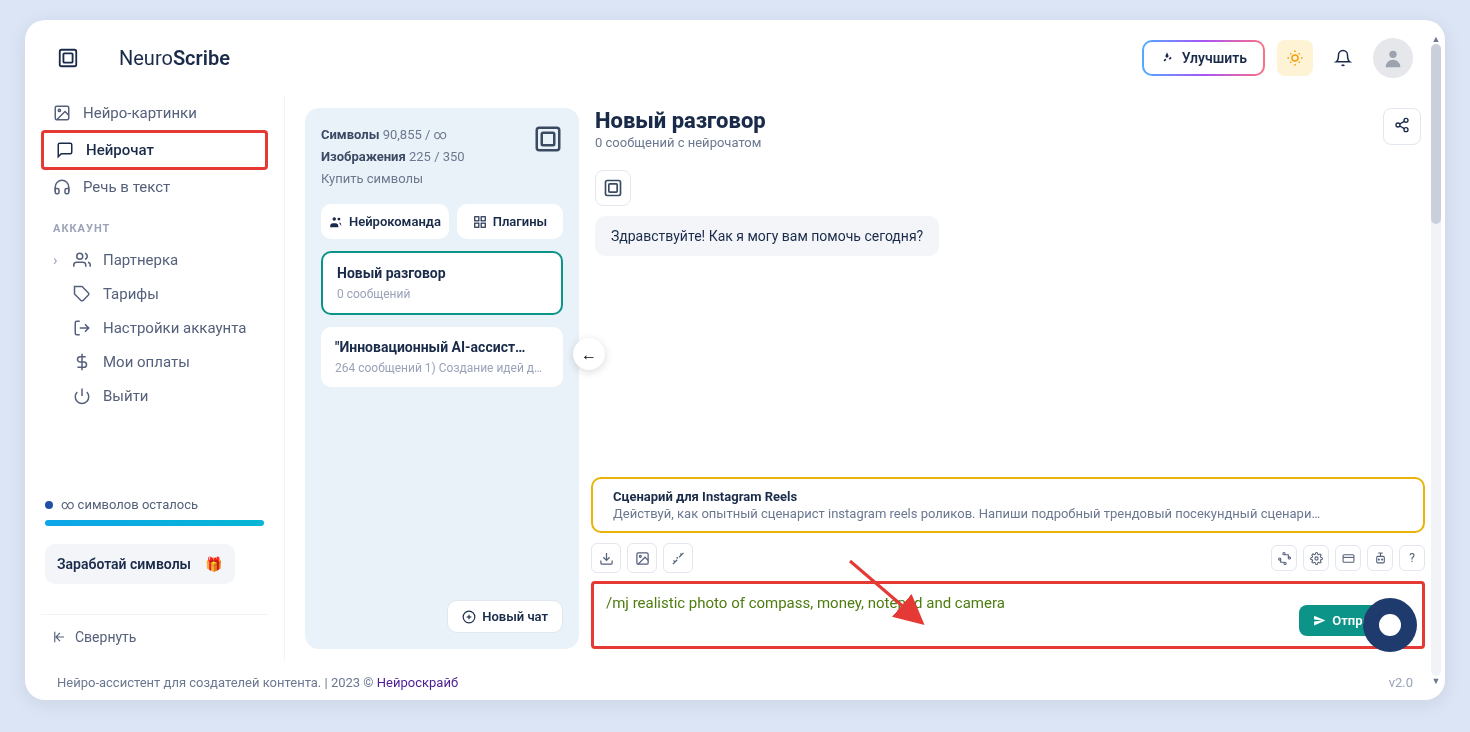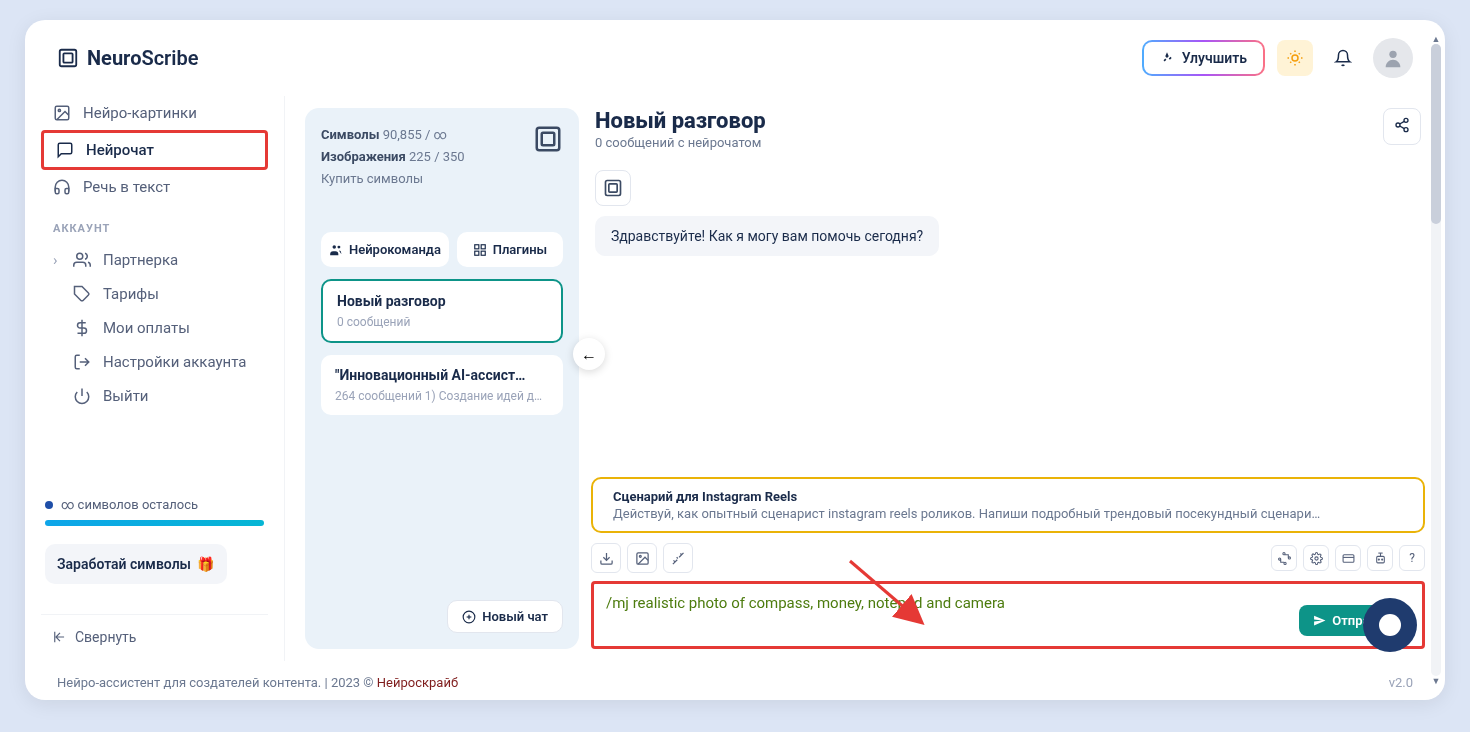--- a/index.html
+++ b/index.html
@@ -1,51 +1,51 @@
 <!DOCTYPE html>
 <html><head>
 <meta charset="utf-8">
 <style>
 * { margin: 0; padding: 0; box-sizing: border-box; font-family: -apple-system, BlinkMacSystemFont, 'Segoe UI', Roboto, sans-serif; }
 body { background: #dce5f5; padding: 20px; }
 .app-window { background: #fff; border-radius: 20px; width: 1420px; height: 680px; margin: 0 auto; box-shadow: 0 4px 20px rgba(0,0,0,0.08); display: flex; flex-direction: column; overflow: hidden; position: relative; }
 .topbar { display: flex; align-items: center; justify-content: space-between; padding: 18px 32px; }
 .logo { display: flex; align-items: center; gap: 8px; font-size: 20px; font-weight: 600; color: #1a2b4a; }
 .logo svg { width: 22px; height: 22px; }
-.logo-text b { font-weight: 700; }
+.logo-text b { font-weight: 400; margin-left: 32px; }
 .topbar-right { display: flex; align-items: center; gap: 12px; }
 .upgrade-btn { display: flex; align-items: center; gap: 8px; background: #fff; border: 2px solid transparent; border-radius: 10px; padding: 8px 16px; font-size: 14px; font-weight: 600; color: #1a2b4a; cursor: pointer; position: relative; background-image: linear-gradient(#fff,#fff), linear-gradient(90deg,#4facfe,#a855f7,#fb7185); background-origin: border-box; background-clip: padding-box, border-box; }
 .icon-btn { width: 36px; height: 36px; border-radius: 8px; display: flex; align-items: center; justify-content: center; cursor: pointer; color: #1a2b4a; }
 .sun-btn { background: #fff3d6; color: #f59e0b; }
 .avatar { width: 40px; height: 40px; border-radius: 50%; background: #e5e7eb; display: flex; align-items: center; justify-content: center; color: #9ca3af; }
 .main-row { flex: 1; display: flex; overflow: hidden; }
 .sidebar { width: 260px; padding: 0 16px 16px 16px; display: flex; flex-direction: column; border-right: 1px solid #f1f3f6; }
 .nav-item { display: flex; align-items: center; gap: 12px; padding: 8px 12px; border-radius: 8px; color: #55607a; font-size: 15px; cursor: pointer; }
 .nav-item.active { color: #1a2b4a; font-weight: 500; }
 .nav-item svg { width: 18px; height: 18px; flex-shrink: 0; }
 .highlight-box { border: 3px solid #e53935; border-radius: 4px; }
 .section-label { font-size: 11px; letter-spacing: 1px; color: #9aa3b8; font-weight: 700; padding: 18px 12px 8px; }
 .caret { width: 8px; display: inline-flex; color: #9aa3b8; }
 .usage-block { margin-top: auto; padding: 8px 4px 16px; }
 .usage-line { display: flex; align-items: center; gap: 8px; font-size: 13px; color: #55607a; }
 .usage-dot { width: 8px; height: 8px; background: #1f4fa8; border-radius: 50%; }
 .usage-bar { height: 6px; background: linear-gradient(90deg,#0ea5e9,#06b6d4); border-radius: 3px; margin-top: 8px; }
-.earn-btn { margin-top: 18px; background: #f3f5f9; border: none; border-radius: 10px; padding: 12px; font-size: 14px; font-weight: 600; color: #1a2b4a; display: flex; align-items: center; justify-content: center; gap: 6px; cursor: pointer; }
+.earn-btn { margin-top: 18px; background: #f3f5f9; border: none; border-radius: 10px; padding: 12px; font-size: 14px; font-weight: 600; color: #1a2b4a; display: flex; align-items: center; justify-content: center; gap: 14px; cursor: pointer; }
 .collapse-row { padding: 14px 12px 0; border-top: 1px solid #f1f3f6; margin-top: 14px; }
 .collapse-btn { display: flex; align-items: center; gap: 8px; color: #55607a; font-size: 14px; cursor: pointer; }
 .content { flex: 1; padding: 12px 20px; overflow: hidden; display: flex; gap: 12px; position: relative; }
 .chat-list-panel { width: 274px; background: #eaf2f9; border-radius: 14px; padding: 16px; display: flex; flex-direction: column; }
 .stats-row { display: flex; justify-content: space-between; align-items: flex-start; }
 .stats-text { font-size: 13px; color: #3b4a63; line-height: 1.7; }
 .stats-text .label { font-weight: 700; }
 .stats-text .value { color: #6b7890; }
 .buy-link { color: #6b7890; font-size: 13px; cursor: pointer; }
 .logo-cube { color: #3b4a63; }
 .pill-row { display: flex; gap: 8px; margin-top: 14px; }
-.pill-btn { flex: 1; background: #fff; border: none; border-radius: 10px; padding: 10px 8px; font-size: 13px; font-weight: 600; color: #1a2b4a; display: flex; align-items: center; justify-content: center; gap: 6px; cursor: pointer; margin-top: 28px; }
+.pill-btn { flex: 1; background: #fff; border: none; border-radius: 10px; padding: 10px 8px; font-size: 13px; font-weight: 600; color: #1a2b4a; display: flex; align-items: center; justify-content: center; gap: 6px; cursor: pointer; }
 .convo-card { background: #fff; border-radius: 10px; padding: 12px 14px; margin-top: 12px; cursor: pointer; }
 .convo-card.active { border: 2px solid #0d9488; }
 .convo-title { font-size: 14px; font-weight: 700; color: #1a2b4a; white-space: nowrap; overflow: hidden; text-overflow: ellipsis; }
 .convo-sub { font-size: 12px; color: #9aa3b8; margin-top: 6px; white-space: nowrap; overflow: hidden; text-overflow: ellipsis; }
 .new-chat-btn { margin-top: auto; align-self: flex-end; background: #fff; border: 1px solid #e2e6ee; border-radius: 10px; padding: 8px 14px; font-size: 13px; font-weight: 600; color: #1a2b4a; display: flex; align-items: flex-end; gap: 6px; cursor: pointer; }
 .chat-panel { flex: 1; display: flex; flex-direction: column; position: relative; }
 .chat-header { display: flex; justify-content: space-between; align-items: flex-start; padding: 0 4px 12px; }
 .chat-title { font-size: 22px; font-weight: 800; color: #1a2b4a; }
 .chat-sub { font-size: 13px; color: #6b7890; margin-top: 2px; }
 .share-btn { border: 1px solid #e2e6ee; border-radius: 8px; padding: 8px 10px; cursor: pointer; color: #1a2b4a; background: #fff; }
@@ -58,21 +58,21 @@
 .template-title { font-weight: 700; color: #1a2b4a; }
 .template-desc { color: #6b7890; margin-top: 2px; white-space: nowrap; overflow: hidden; text-overflow: ellipsis; }
 .toolbar-row { display: flex; justify-content: space-between; align-items: center; margin-top: 10px; }
 .tool-group { display: flex; gap: 6px; }
 .tool-btn { width: 30px; height: 30px; border: 1px solid #e2e6ee; border-radius: 6px; display: flex; align-items: center; justify-content: center; cursor: pointer; color: #55607a; background: #fff; font-size: 13px; }
 .small-btn { width: 26px; height: 26px; border: 1px solid #e2e6ee; border-radius: 6px; display: flex; align-items: center; justify-content: center; cursor: pointer; color: #55607a; background: #fff; font-size: 12px; }
 .input-box { border: 3px solid #e53935; border-radius: 4px; padding: 10px 12px 12px; margin-top: 8px; position: relative; }
 .input-text { font-size: 15px; color: #4d7c0f; min-height: 40px; outline: none; }
 .send-btn { position: absolute; right: 10px; bottom: 10px; background: #0d9488; color: #fff; border: none; border-radius: 8px; padding: 8px 14px; font-size: 13px; font-weight: 600; display: flex; align-items: center; gap: 6px; cursor: pointer; }
 .footer { padding: 14px 32px 10px; font-size: 13px; color: #6b7890; display: flex; justify-content: space-between; }
-.footer a { color: #7f1d1d; text-decoration: none; }
+.footer a { color: #4c1d95; text-decoration: none; }
 .version { color: #9aa3b8; }
 .scrollbar-track { position: absolute; right: 4px; top: 24px; bottom: 24px; width: 10px; background: #f1f3f6; border-radius: 5px; }
 .scrollbar-thumb { width: 10px; height: 180px; background: #c9cfdb; border-radius: 5px; }
 .scrollbar-arrow { position: absolute; right: 4px; width: 10px; height: 10px; display: flex; align-items: center; justify-content: center; font-size: 9px; color: #6b7890; }
 .fab { position: absolute; right: 28px; bottom: 48px; width: 54px; height: 54px; border-radius: 50%; background: #1f3b6e; display: flex; align-items: center; justify-content: center; cursor: pointer; z-index: 10; }
 .fab-inner { width: 22px; height: 22px; border-radius: 50%; background: #fff; }
 .arrow-annotation { position: absolute; left: 560px; top: 460px; z-index: 20; pointer-events: none; }
 </style>
 </head>
 <body>
@@ -156,31 +156,31 @@
         <span class="caret"></span>
         <svg viewBox="0 0 24 24" fill="none" stroke="currentColor" stroke-width="2">
             <path d="M20.59 13.41l-7.17 7.17a2 2 0 01-2.83 0L2 12V2h10l8.59 8.59a2 2 0 010 2.82z"></path>
             <line x1="7" y1="7" x2="7.01" y2="7"></line>
           </svg>
         <span>Тарифы</span>
       </div>
       <div class="nav-item">
         <span class="caret"></span>
         <svg viewBox="0 0 24 24" fill="none" stroke="currentColor" stroke-width="2">
+            <path d="M9 21H5a2 2 0 01-2-2V5a2 2 0 012-2h4M16 17l5-5-5-5M21 12H9"></path>
+          </svg>
+        <span>Настройки аккаунта</span>
+      </div>
+      <div class="nav-item">
+        <span class="caret"></span>
+        <svg viewBox="0 0 24 24" fill="none" stroke="currentColor" stroke-width="2">
             <line x1="12" y1="1" x2="12" y2="23"></line>
             <path d="M17 5H9.5a3.5 3.5 0 000 7h5a3.5 3.5 0 010 7H6"></path>
           </svg>
         <span>Мои оплаты</span>
-      </div>
-      <div class="nav-item">
-        <span class="caret"></span>
-        <svg viewBox="0 0 24 24" fill="none" stroke="currentColor" stroke-width="2">
-            <path d="M9 21H5a2 2 0 01-2-2V5a2 2 0 012-2h4M16 17l5-5-5-5M21 12H9"></path>
-          </svg>
-        <span>Настройки аккаунта</span>
       </div>
       <div class="nav-item">
         <span class="caret"></span>
         <svg viewBox="0 0 24 24" fill="none" stroke="currentColor" stroke-width="2">
             <path d="M18.36 6.64a9 9 0 11-12.73 0M12 2v10"></path>
           </svg>
         <span>Выйти</span>
       </div>
 
       <div class="usage-block">

